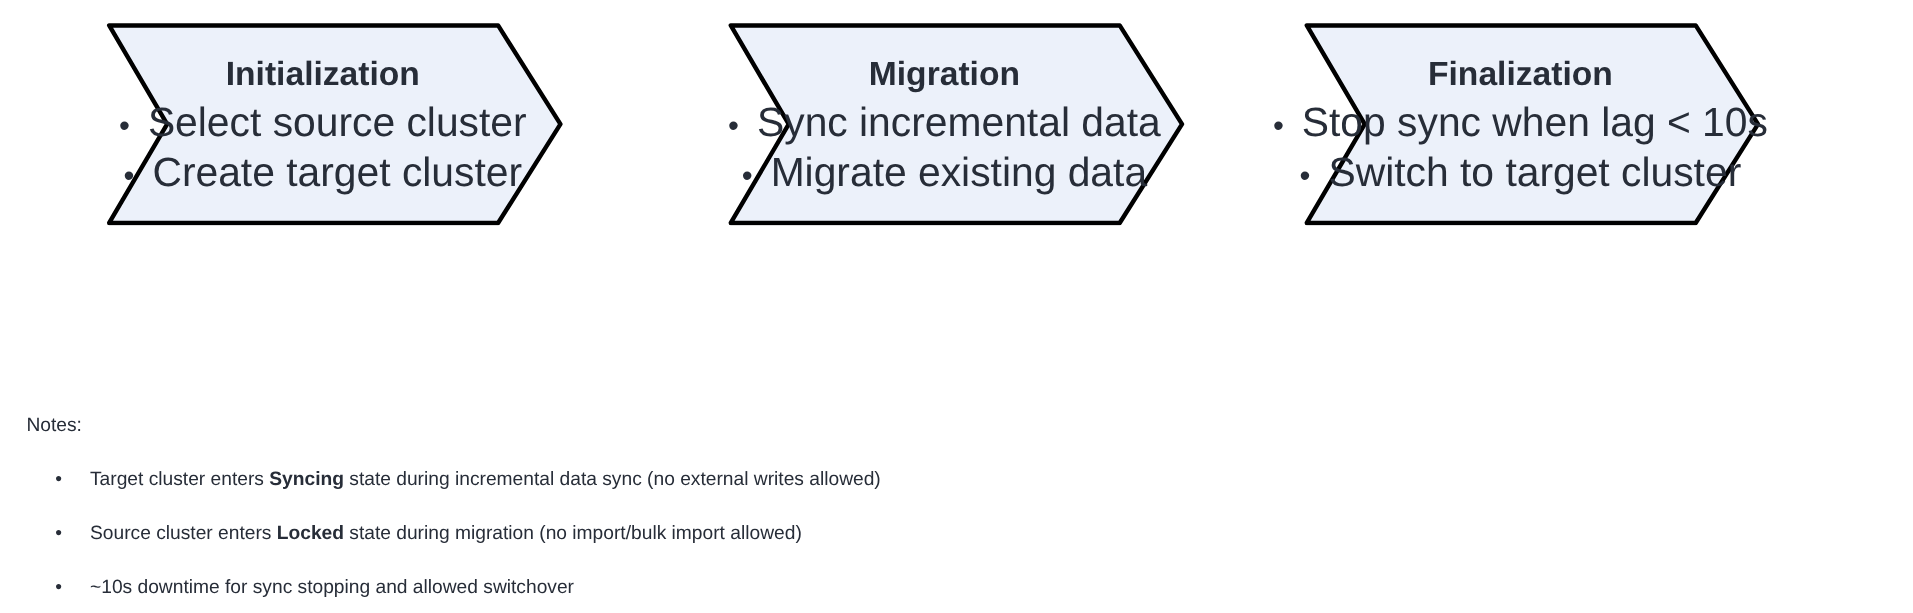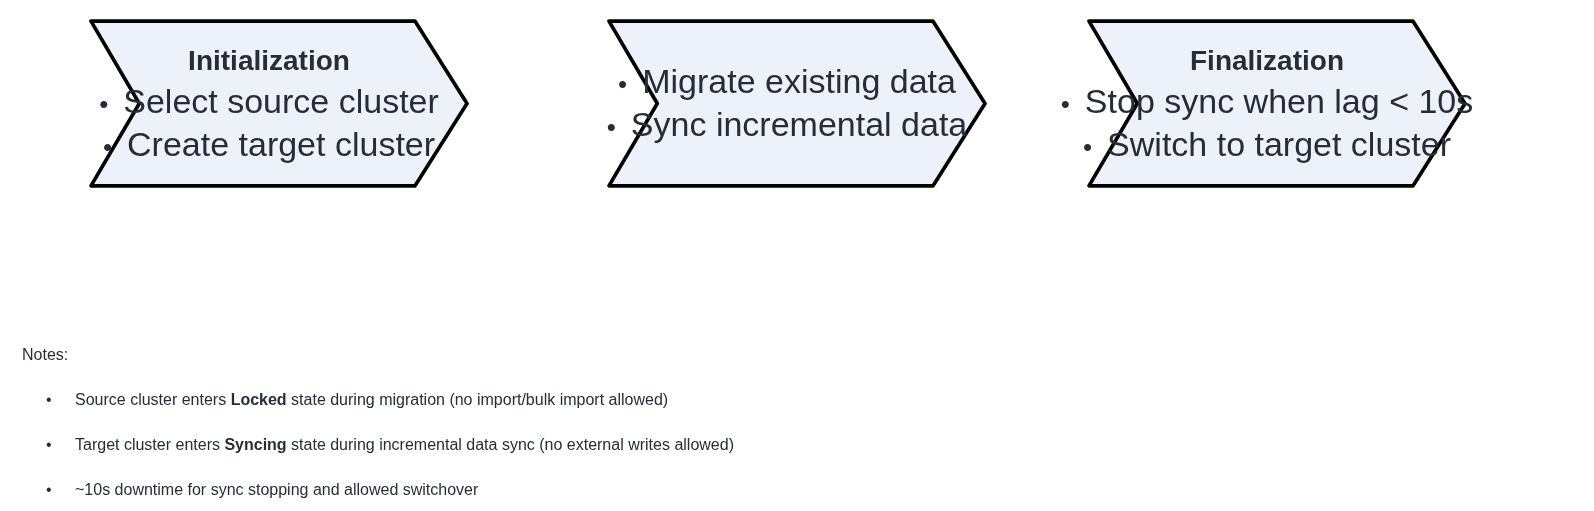--- a/index.html
+++ b/index.html
@@ -114,38 +114,39 @@
       <div class="stage-bullet"><span class="dot"></span><span>Select source cluster</span></div>
       <div class="stage-bullet"><span class="dot"></span><span>Create target cluster</span></div>
     </div>
   </div>
 
   <div class="stage stage-2">
     <svg class="chevron-svg" viewBox="0 0 520 231" aria-hidden="true">
       <polygon points="3,3 446,3 517,115.5 446,228 3,228 69,115.5"></polygon>
     </svg>
     <div class="stage-text">
+      <div class="stage-title">Migration</div>
+      <div class="stage-bullet"><span class="dot"></span><span>Sync incremental data</span></div>
       <div class="stage-bullet"><span class="dot"></span><span>Migrate existing data</span></div>
-      <div class="stage-bullet"><span class="dot"></span><span>Sync incremental data</span></div>
     </div>
   </div>
 
   <div class="stage stage-3">
     <svg class="chevron-svg" viewBox="0 0 520 231" aria-hidden="true">
       <polygon points="3,3 446,3 517,115.5 446,228 3,228 69,115.5"></polygon>
     </svg>
     <div class="stage-text">
       <div class="stage-title">Finalization</div>
       <div class="stage-bullet"><span class="dot"></span><span>Stop sync when lag &lt; 10s</span></div>
       <div class="stage-bullet"><span class="dot"></span><span>Switch to target cluster</span></div>
     </div>
   </div>
 
   <div class="notes">
     <div class="notes-heading">Notes:</div>
     <ul class="notes-list">
+      <li class="notes-item"><span class="dot"></span><span>Target cluster enters </span><span class="bold-word">Syncing</span><span> state during incremental data sync (no external writes allowed)</span></li>
       <li class="notes-item"><span class="dot"></span><span>Source cluster enters </span><span class="bold-word">Locked</span><span> state during migration (no import/bulk import allowed)</span></li>
-      <li class="notes-item"><span class="dot"></span><span>Target cluster enters </span><span class="bold-word">Syncing</span><span> state during incremental data sync (no external writes allowed)</span></li>
       <li class="notes-item"><span class="dot"></span><span>~10s downtime for sync stopping and allowed switchover</span><span class="bold-word"></span><span></span></li>
     </ul>
   </div>
 
 </div>
 
 </body></html>

